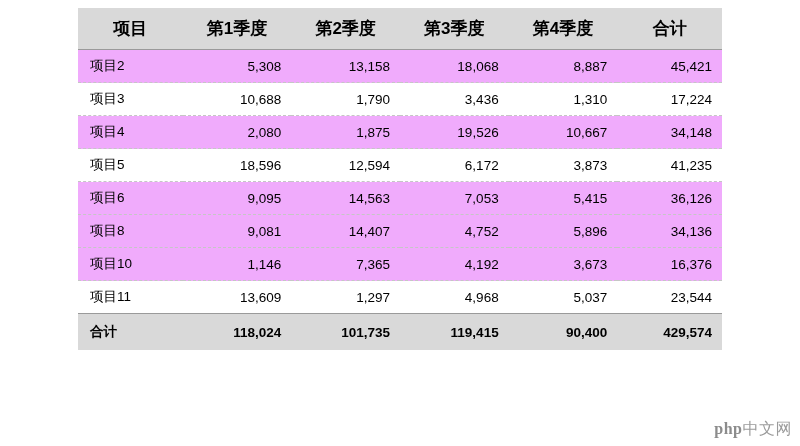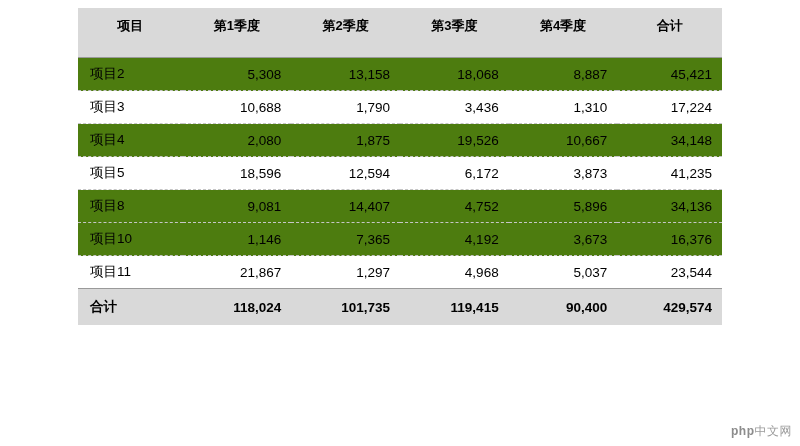--- a/index.html
+++ b/index.html
@@ -28,63 +28,64 @@
     color: #000000;
   }
   table.data-table col.c-label { width: 104px; }
   table.data-table col.c-q { width: 108px; }
   table.data-table col.c-total { width: 104px; }
 
   table.data-table thead th {
     background: #d9d9d9;
     font-weight: bold;
     text-align: center;
-    padding: 9px 10px 22px 10px;
+    padding: 9px 10px 9px 10px;
     border-bottom: 1px solid #9a9a9a;
-    font-size: 13px;
+    font-size: 17px;
     white-space: nowrap;
   }
   table.data-table thead th.first {
     text-align: center;
   }
   table.data-table tbody td {
     padding: 7px 10px 7px 10px;
     border-bottom: 1px dashed #c6c6c6;
     text-align: right;
     white-space: nowrap;
     font-size: 13.5px;
   }
   table.data-table tbody td.label {
     text-align: left;
     padding-left: 12px;
   }
   table.data-table tbody tr.alt td {
-    background: #4d7c0f;
+    background: #f0abfc;
   }
   table.data-table tfoot td {
     background: #d9d9d9;
     font-weight: bold;
     padding: 9px 10px 9px 10px;
     text-align: right;
     border-top: 1px solid #9a9a9a;
     white-space: nowrap;
     font-size: 13.5px;
   }
   table.data-table tfoot td.label {
     text-align: left;
     padding-left: 12px;
   }
   .watermark {
     position: absolute;
     right: 8px;
     bottom: 6px;
-    font-size: 12px;
+    font-size: 16px;
     color: #9b9b9b;
     letter-spacing: 0.5px;
     user-select: none;
+    font-family: Liberation Serif, serif;
   }
   .watermark .php {
     color: #8c8c8c;
     font-weight: bold;
   }
 </style>
 </head>
 <body>
 
 <div class="sheet">
@@ -134,38 +135,46 @@
       </tr>
       <tr>
         <td class="label">项目5</td>
         <td>18,596</td>
         <td>12,594</td>
         <td>6,172</td>
         <td>3,873</td>
         <td>41,235</td>
       </tr>
       <tr class="alt">
+        <td class="label">项目6</td>
+        <td>9,095</td>
+        <td>14,563</td>
+        <td>7,053</td>
+        <td>5,415</td>
+        <td>36,126</td>
+      </tr>
+      <tr class="alt">
         <td class="label">项目8</td>
         <td>9,081</td>
         <td>14,407</td>
         <td>4,752</td>
         <td>5,896</td>
         <td>34,136</td>
       </tr>
       <tr class="alt">
         <td class="label">项目10</td>
         <td>1,146</td>
         <td>7,365</td>
         <td>4,192</td>
         <td>3,673</td>
         <td>16,376</td>
       </tr>
       <tr>
         <td class="label">项目11</td>
-        <td>21,867</td>
+        <td>13,609</td>
         <td>1,297</td>
         <td>4,968</td>
         <td>5,037</td>
         <td>23,544</td>
       </tr>
     </tbody>
     <tfoot>
       <tr>
         <td class="label">合计</td>
         <td>118,024</td>

